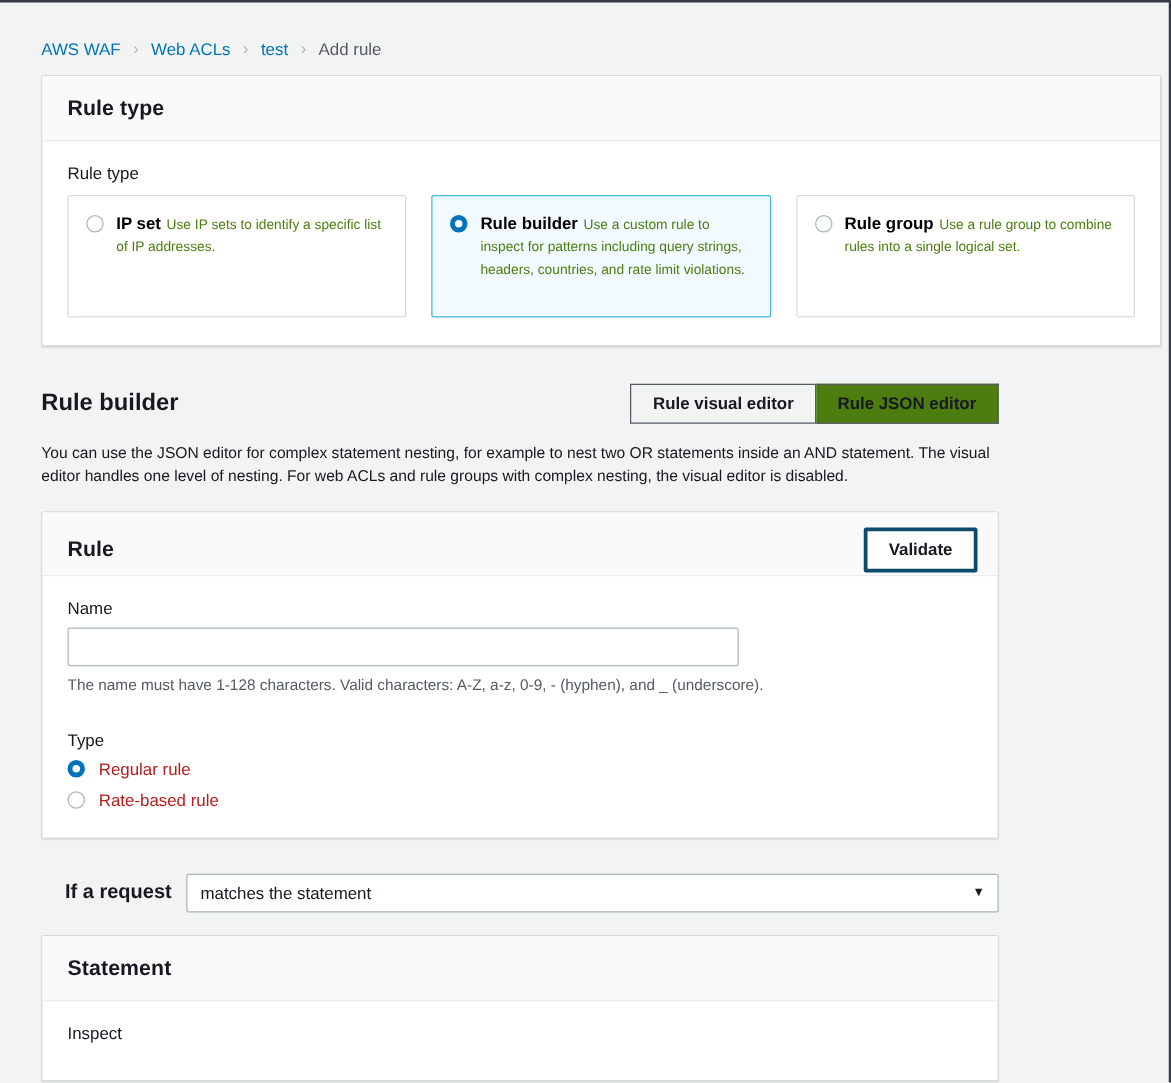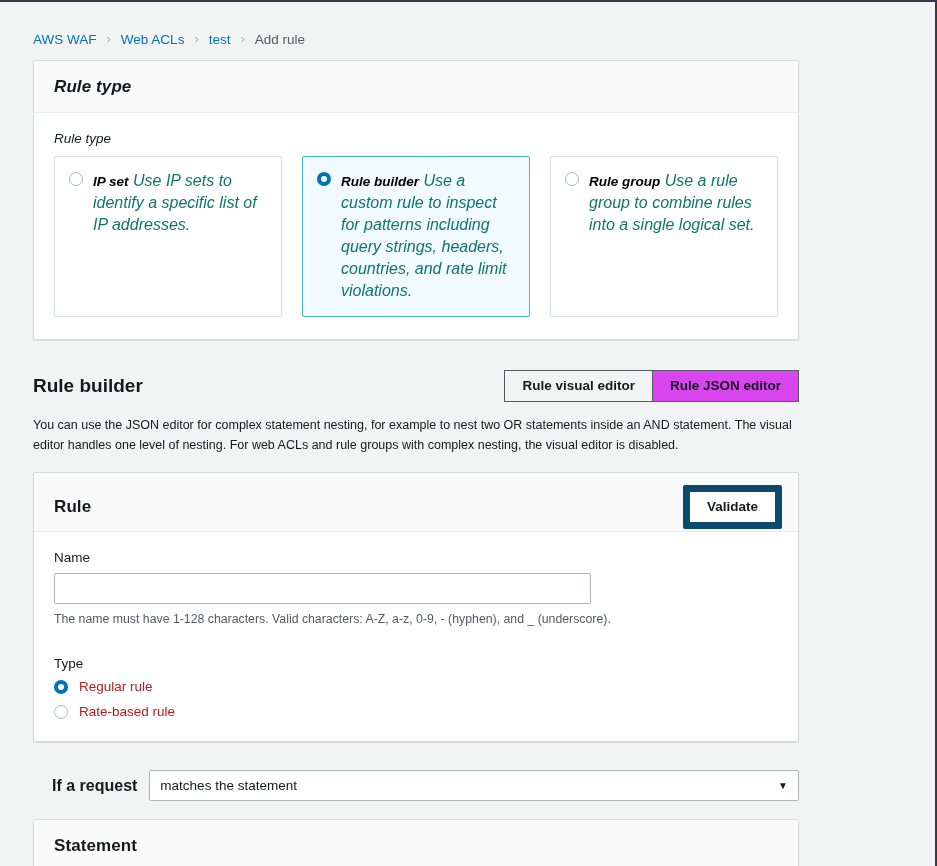--- a/index.html
+++ b/index.html
@@ -70,22 +70,21 @@
     font-size: 17px;
     font-weight: bold;
     color: #16191f;
     letter-spacing: .1px;
   }
   .card-body { padding: 18px 20px 22px 20px; }
 
   
   .rule-type-card {
     margin: 10px 33px 0 33px;
-    width: 766px;
-    font-style: italic;
+    width: 896px;
   }
   .field-label {
     font-size: 13.5px;
     color: #16191f;
     margin-bottom: 10px;
   }
   .tile-row {
     display: flex;
     gap: 20px;
   }
@@ -129,22 +128,22 @@
   }
 
   .tile-text { flex: 1; }
   .tile-title {
     font-size: 13.5px;
     font-weight: bold;
     color: #000000;
     margin-bottom: 3px;
   }
   .tile-desc {
-    font-size: 16px;
-    color: #0f766e;
+    font-size: 11px;
+    color: #4d7c0f;
     line-height: 1.38;
   }
 
   
   .section-head {
     margin: 30px 33px 0 33px;
     width: 766px;
     display: flex;
     align-items: center;
     justify-content: space-between;
@@ -157,21 +156,21 @@
   .segmented {
     display: flex;
   }
   .seg-btn {
     font-family: "Liberation Sans", sans-serif;
     font-size: 13.5px;
     font-weight: bold;
     color: #16191f;
     padding: 7px 17px 8px 17px;
     border: 1px solid #545b64;
-    background: #d946ef;
+    background: #4d7c0f;
     cursor: pointer;
     white-space: nowrap;
   }
   .seg-btn.active {
     background: #f2f3f3;
   }
   .seg-btn + .seg-btn { border-left: none; }
 
   .section-desc {
     margin: 14px 33px 0 33px;
@@ -185,21 +184,21 @@
   .rule-card {
     margin: 17px 33px 0 33px;
     width: 766px;
   }
   .btn-normal {
     font-family: "Liberation Sans", sans-serif;
     font-size: 13.5px;
     font-weight: bold;
     color: #16191f;
     background: #ffffff;
-    border: 7px solid #0c4a6e;
+    border: 3px solid #0c4a6e;
     border-radius: 2px;
     padding: 7px 17px 8px 17px;
     cursor: pointer;
   }
   .text-input {
     width: 537px;
     height: 31px;
     border: 1px solid #aab7b8;
     border-radius: 2px;
     background: #fff;

